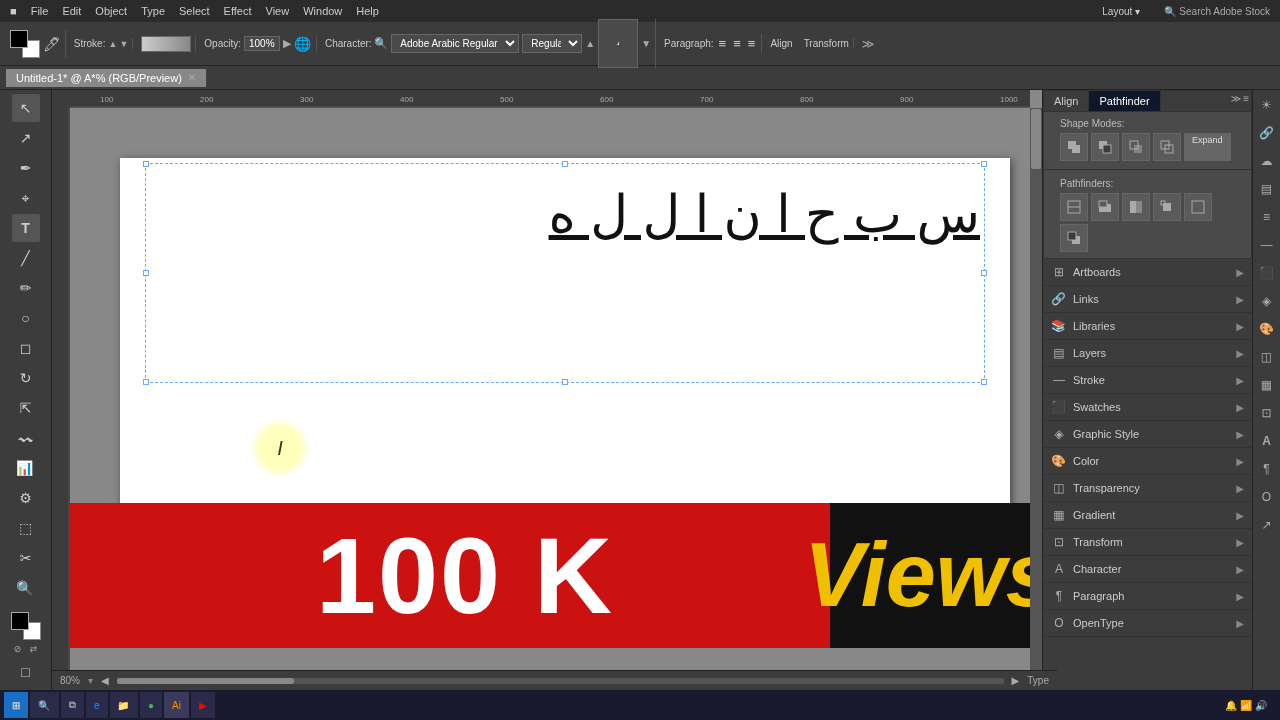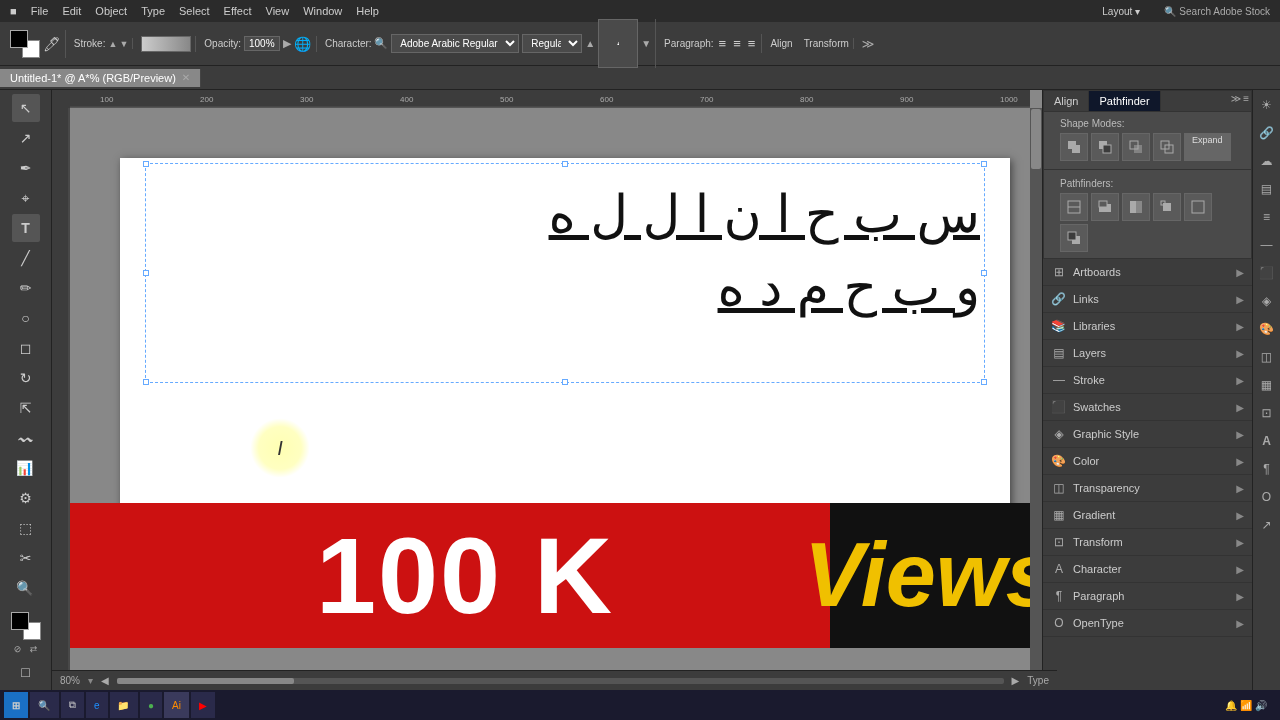--- a/index.html
+++ b/index.html
@@ -36,21 +36,21 @@
     .font-dropdown { background: #4a4a4a; border: 1px solid #666; color: #fff; font-size: 10px; padding: 2px 4px; }
     .size-input { background: #4a4a4a; border: 1px solid #666; color: #fff; font-size: 10px; padding: 18px; width: 40px; }
     .align-btn { background: none; border: none; color: #ccc; font-size: 13px; cursor: pointer; padding: 2px; }
 
     
     .tab-bar {
       height: 24px;
       background: #3c3c3c;
       display: flex;
       align-items: center;
-      padding: 0 0;
+      padding: 0 6px;
       border-bottom: 1px solid #222;
     }
     .tab {
       background: #616161;
       color: #ddd;
       padding: 3px 10px;
       font-size: 11px;
       border-right: 1px solid #444;
       display: flex;
       align-items: center;
@@ -501,21 +501,20 @@
           <div class="selection-handle" style="bottom:-3px;left:-3px;"></div>
           <div class="selection-handle" style="bottom:-3px;right:-3px;"></div>
           <div class="selection-handle" style="top:-3px;left:50%;transform:translateX(-50%);"></div>
           <div class="selection-handle" style="bottom:-3px;left:50%;transform:translateX(-50%);"></div>
           <div class="selection-handle" style="top:50%;left:-3px;transform:translateY(-50%);"></div>
           <div class="selection-handle" style="top:50%;right:-3px;transform:translateY(-50%);"></div>
         </div>
 
         <div class="text-content">
           <div class="arabic-text">س ب ح ا ن ا ل ل ه</div>
-          <div class="arabic-text">و ب ح م د ه</div>
         </div>
 
         <div class="text-cursor-area">
           <span class="text-cursor">I</span>
         </div>
       </div>
 
       <div class="overlay-banner">
         <div class="red-banner">
           <span class="red-banner-text">100 K</span>

